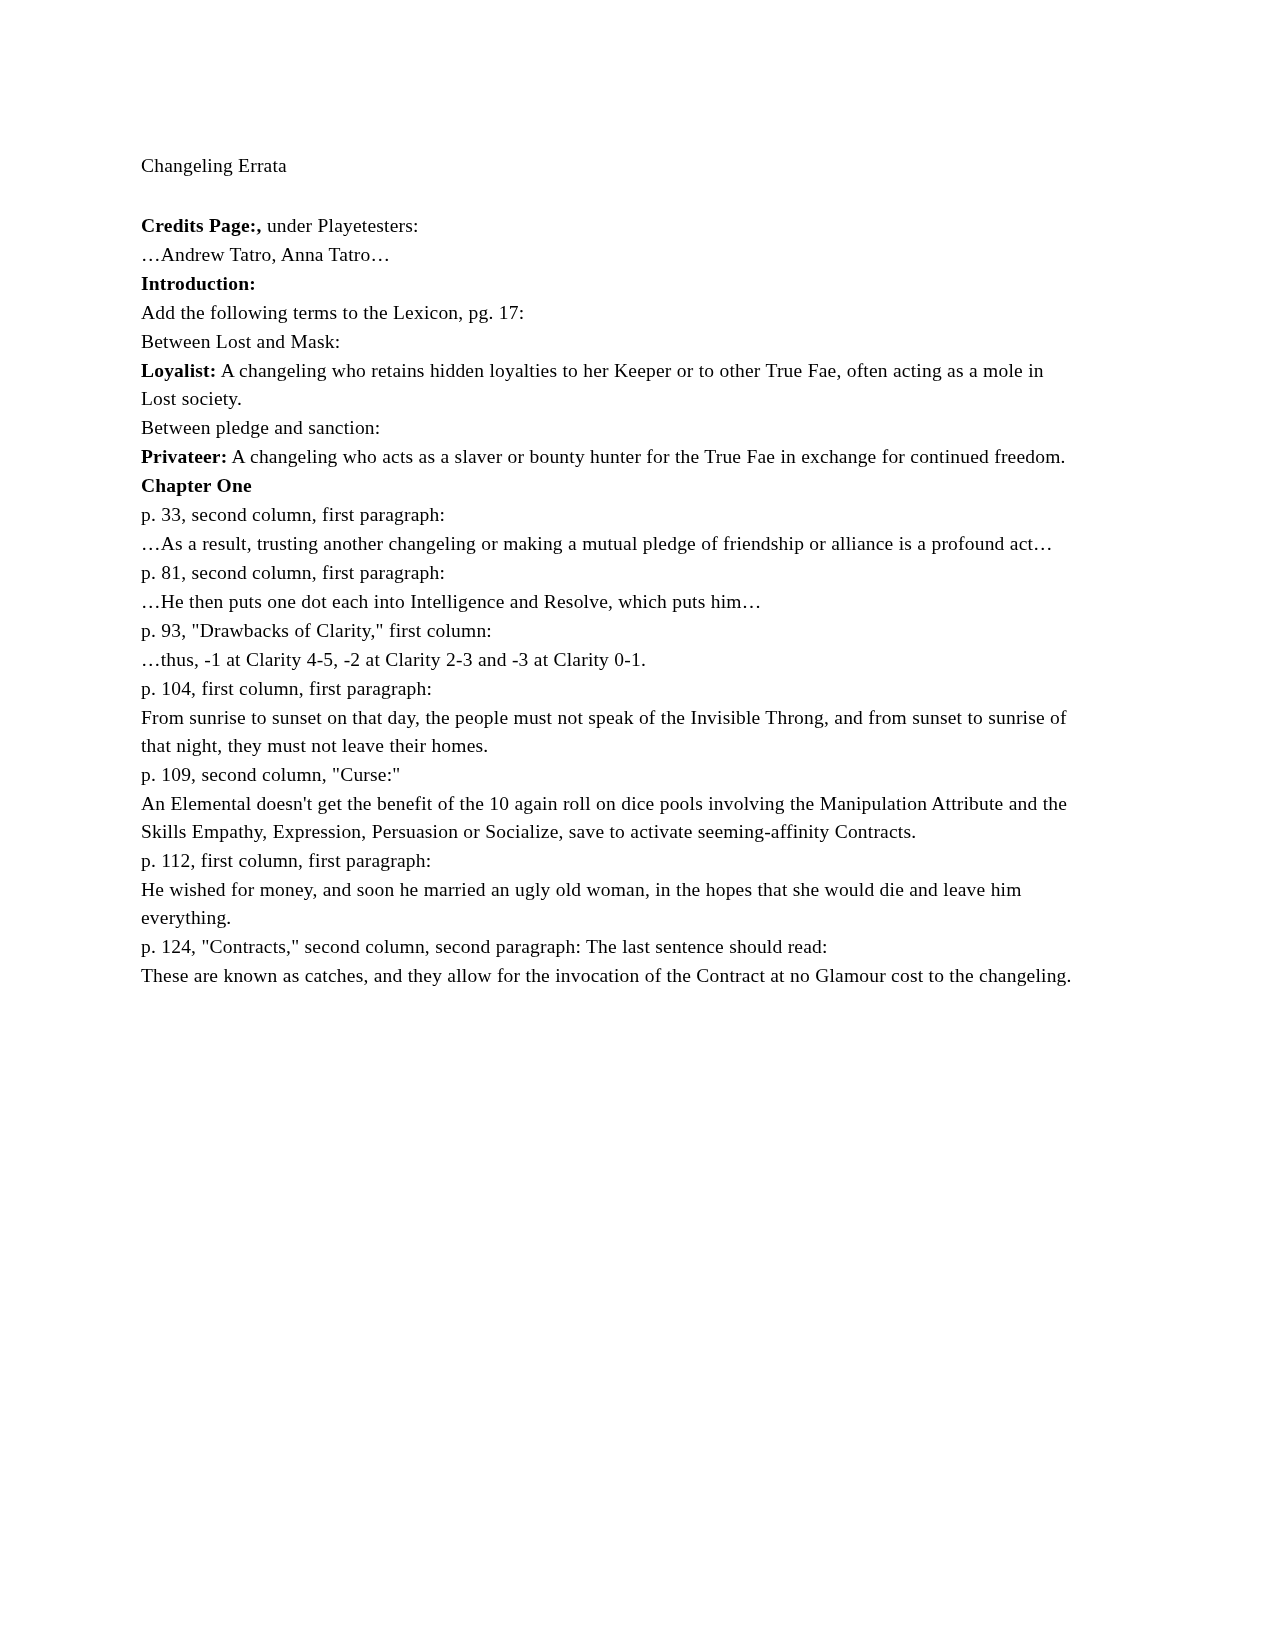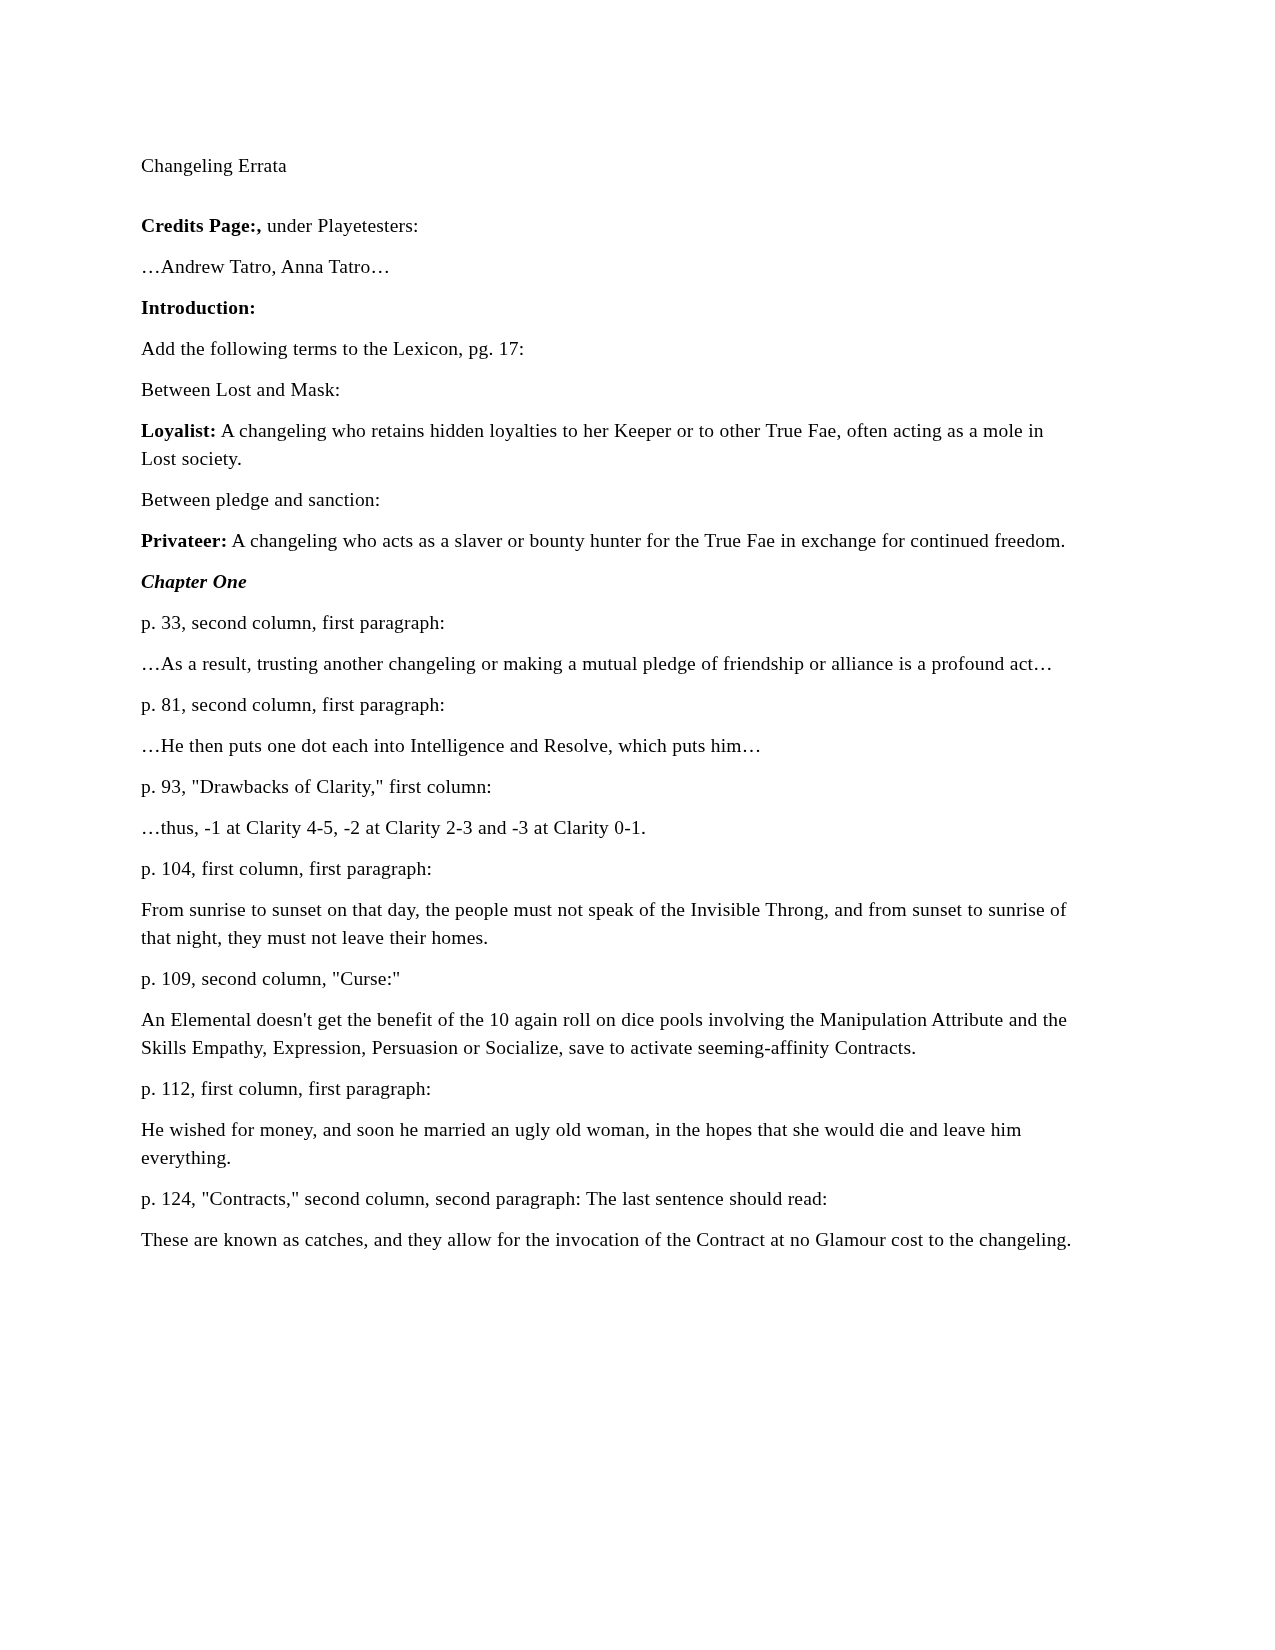--- a/index.html
+++ b/index.html
@@ -29,33 +29,33 @@
   p.para {
     margin: 0 0 0 0;
     padding: 0;
     font-size: 19.5px;
     line-height: 28px;
     text-align: left;
     letter-spacing: 0.01em;
     word-spacing: 0.01em;
   }
   
-  p.para + p.para { margin-top: 13px; }
+  p.para + p.para { margin-top: 1px; }
 
   
   p.doc-title {
     margin-bottom: 0;
   }
   p.doc-title + p.para { margin-top: 32px; }
 
   
   .b { font-weight: bold; }
 
   
-  p.chapter-heading { font-weight: bold; margin-top: 45px; font-style: italic; }
+  p.chapter-heading { font-weight: bold; margin-top: 45px; }
 
   
   p.bold-line { font-weight: bold; }
 </style>
 </head>
 <body>
 
 <div class="page">
   <div class="doc-body">
 

